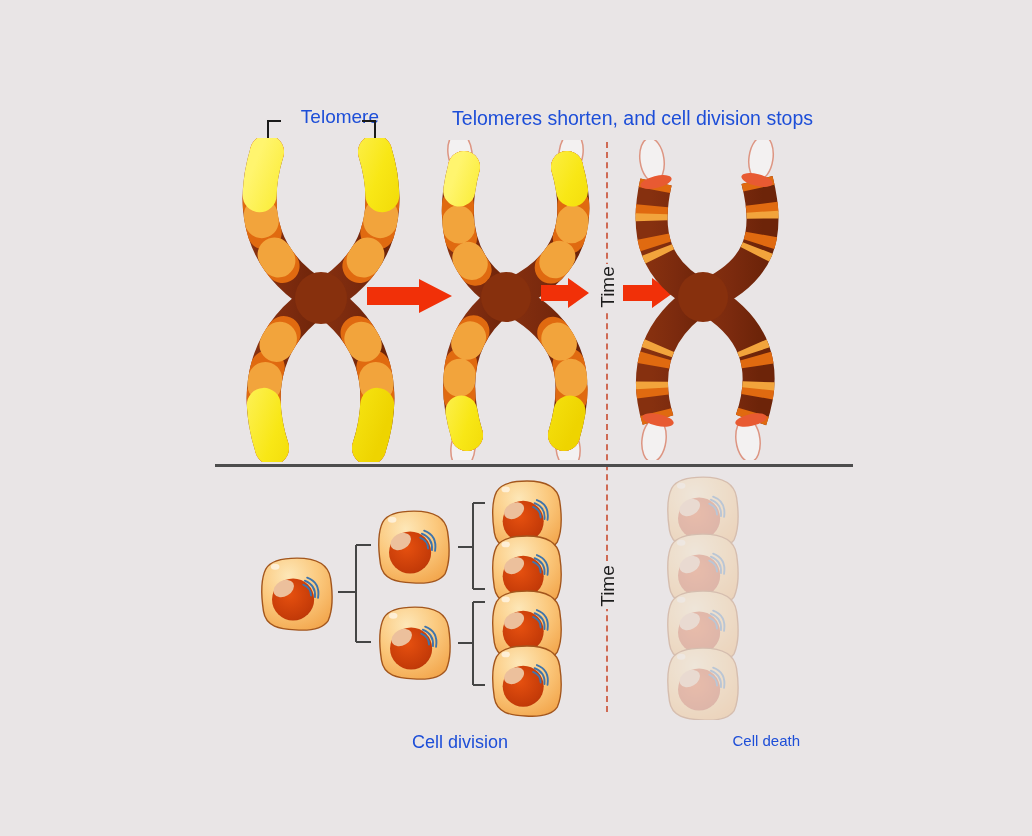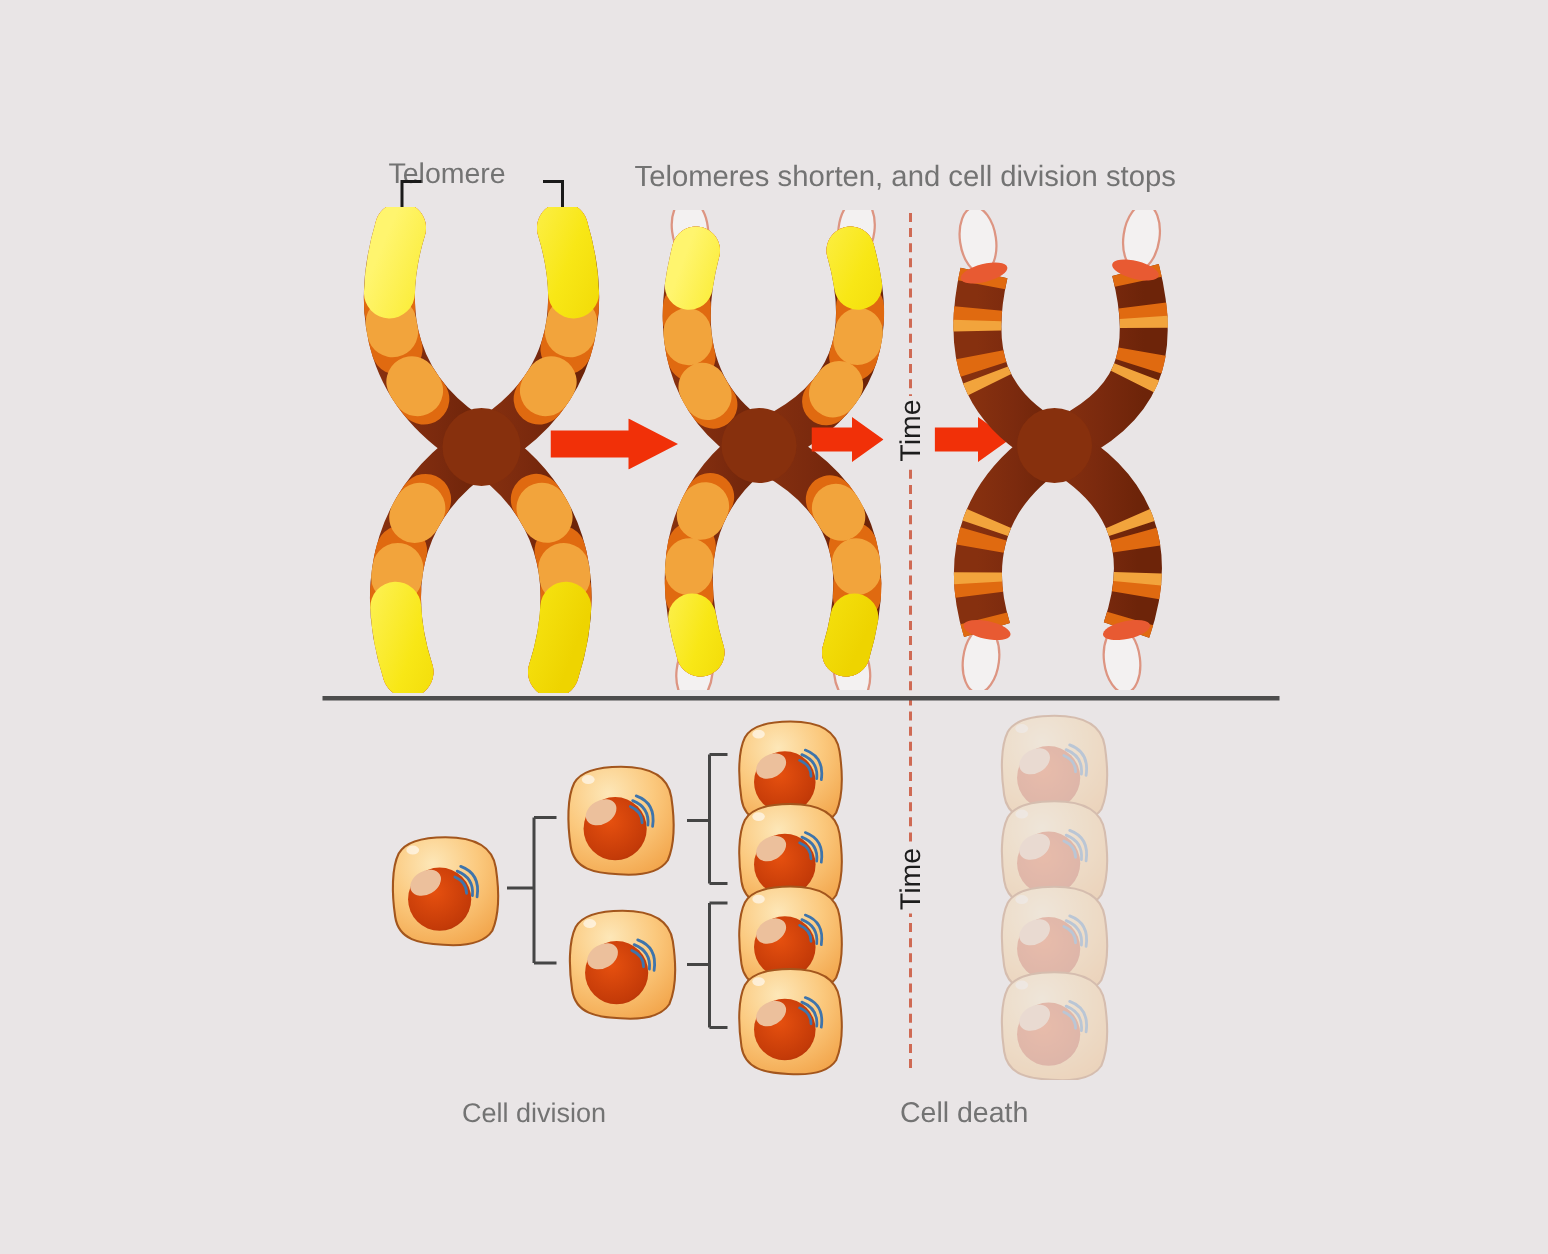--- a/index.html
+++ b/index.html
@@ -3,25 +3,25 @@
 <meta charset="utf-8">
 <style>
   html,body{margin:0;padding:0;}
   body{
     width:1032px;height:836px;position:relative;overflow:hidden;
     background:#e9e5e6;
     font-family:"Liberation Sans","DejaVu Sans",sans-serif;
     color:#1c1c1c;
   }
   .abs{position:absolute;}
-  .lbl{position:absolute;text-align:left;color:#737373;}
+  .lbl{position:absolute;text-align:right;color:#1d4ed8;}
   #telomere-label{left:259px;top:106px;width:120px;font-size:19px;}
   #main-title{left:423px;top:107px;width:390px;font-size:19.5px;}
   #cell-division-label{left:308px;top:732px;width:200px;font-size:18px;}
-  #cell-death-label{left:600px;top:732px;width:200px;font-size:19px;}
+  #cell-death-label{left:600px;top:732px;width:200px;font-size:15px;}
   .time-label{
     position:absolute;font-size:19px;line-height:20px;
     background:#e9e5e6;padding:5px 1px;
     transform:rotate(-90deg);transform-origin:center;
     z-index:5;text-align:center;
   }
   #time-top{left:585px;top:272px;width:44px;}
   #time-bottom{left:585px;top:571px;width:44px;}
   #time-dashed-line{
     left:606px;top:142px;height:570px;width:0;

